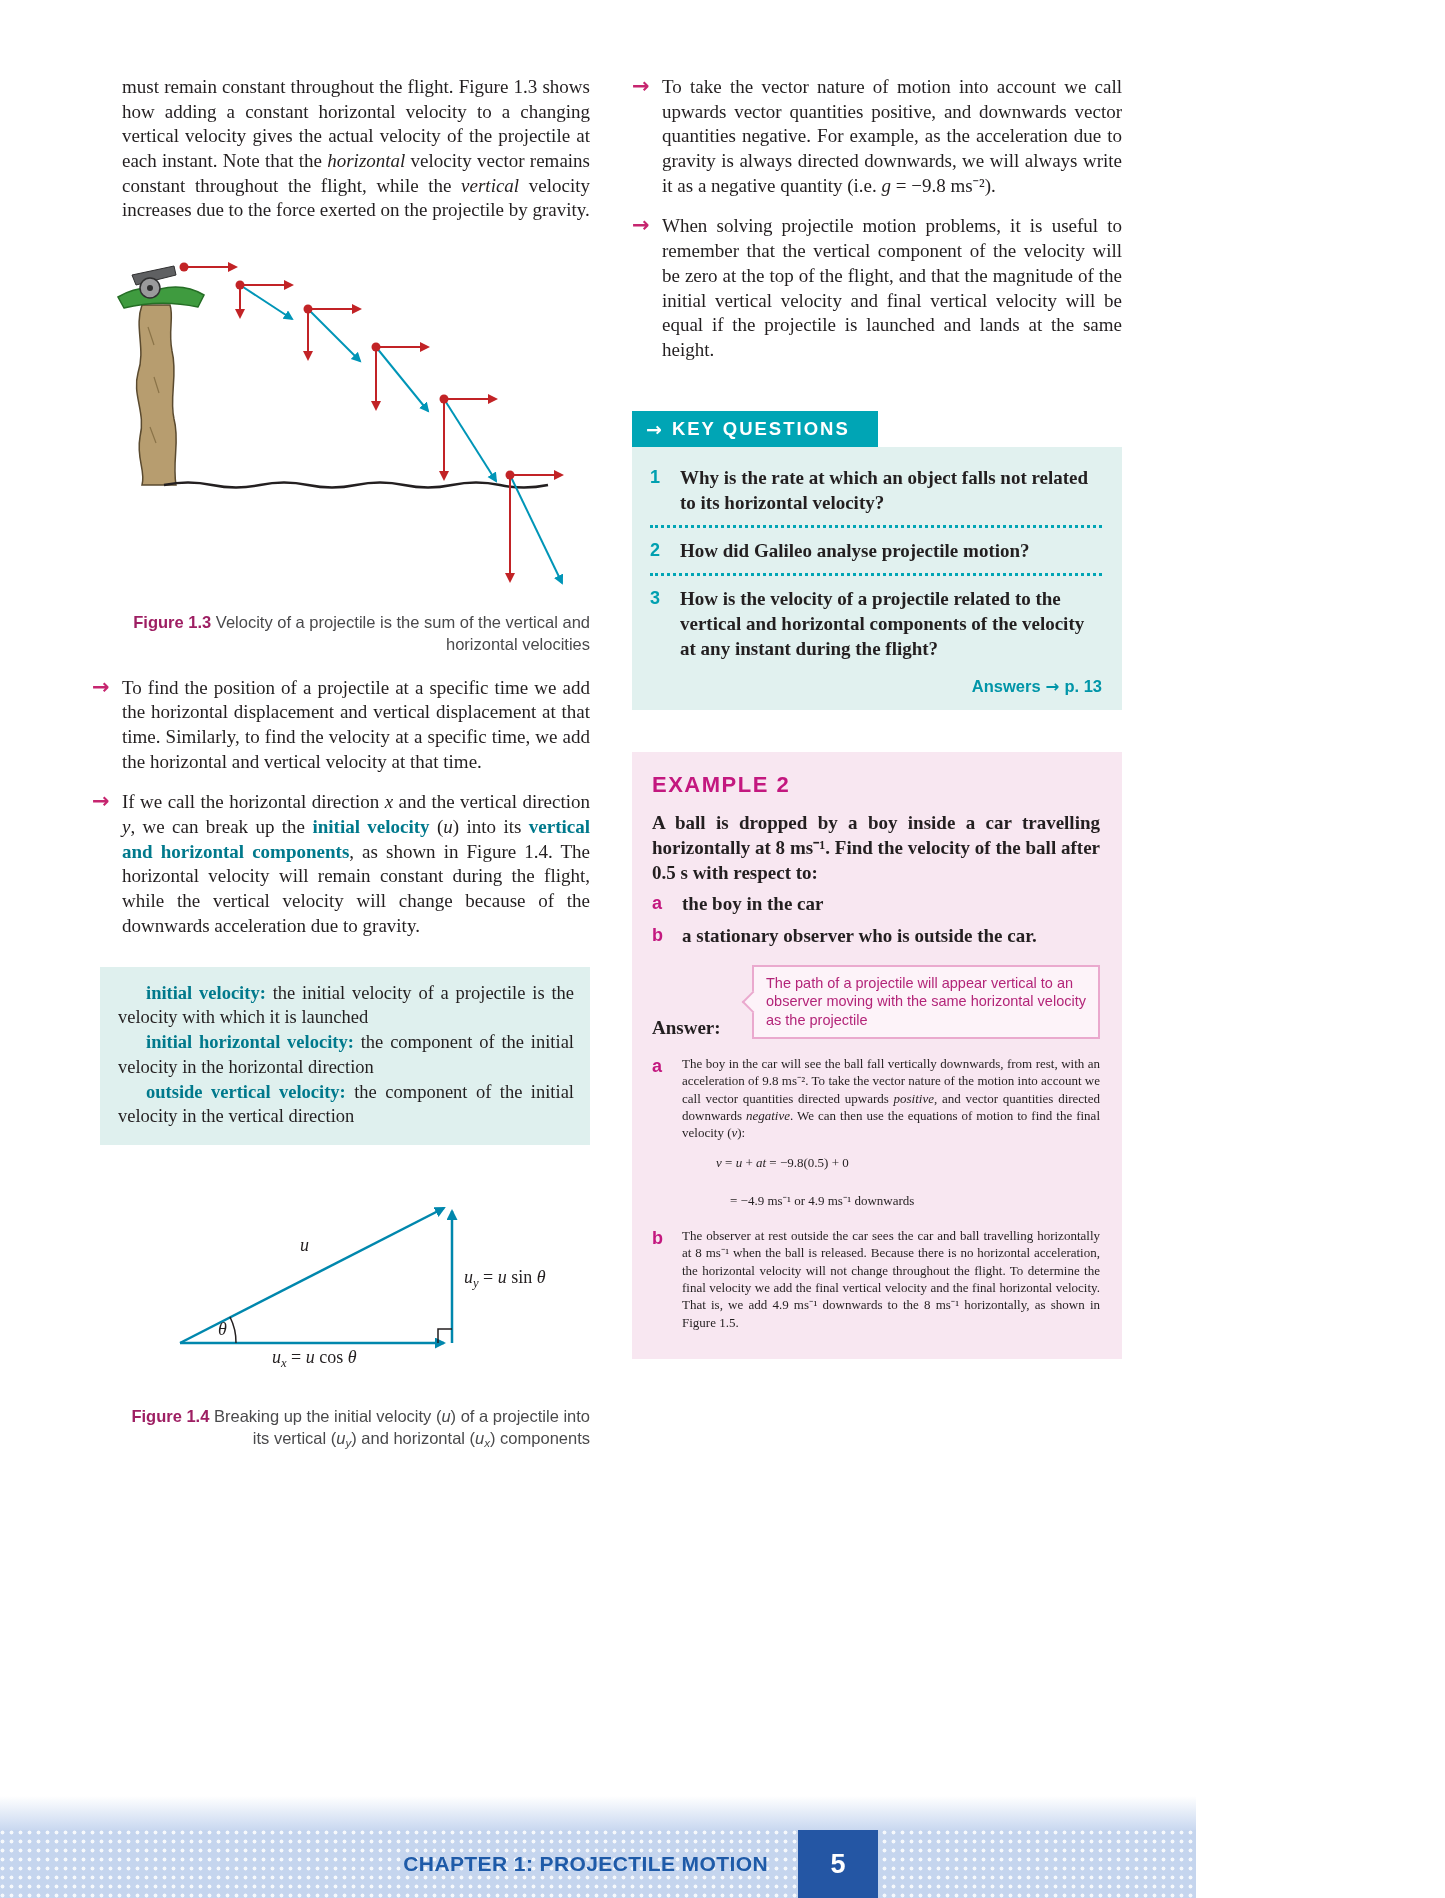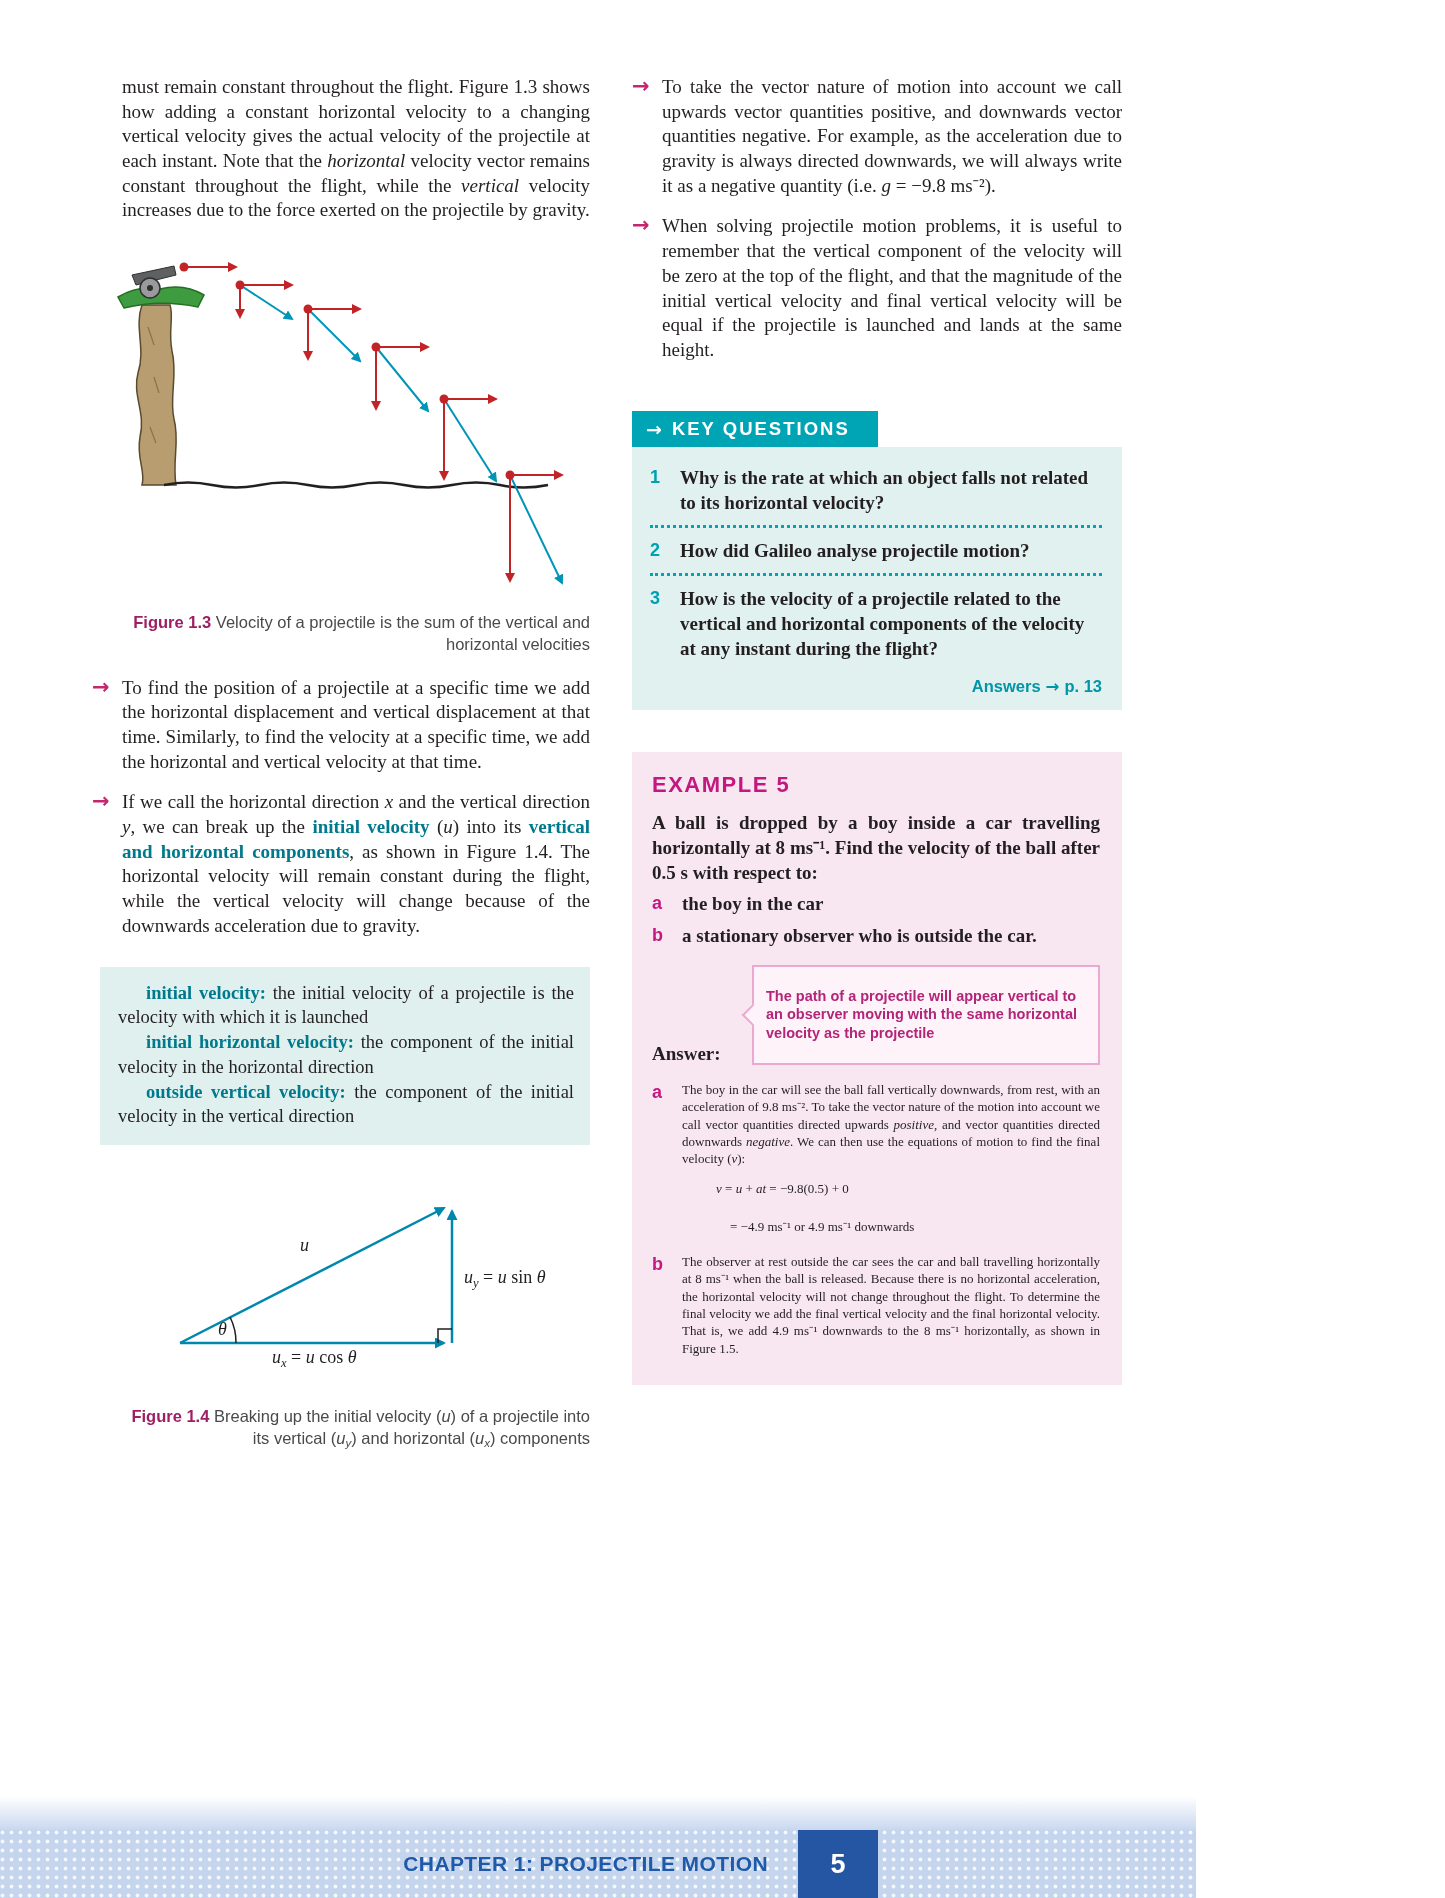--- a/index.html
+++ b/index.html
@@ -55,23 +55,23 @@
   .ex-title { font-family:"Liberation Sans", sans-serif; font-weight:bold; font-size:22px;
               color:#c3187f; letter-spacing:1.5px; margin-bottom:12px; }
   .ex-problem { font-size:19px; font-weight:bold; line-height:1.32; text-align:justify; }
   .ex-item { display:flex; margin-top:7px; }
   .marker { flex:0 0 30px; font-family:"Liberation Sans", sans-serif; font-weight:bold;
             color:#c3187f; font-size:18px; padding-top:1px; }
   .ex-item p { font-weight:bold; font-size:19px; line-height:1.3; }
 
   .answer-row { display:flex; align-items:flex-end; gap:12px; margin-top:16px; }
   .answer-label { font-size:19px; font-weight:bold; flex:0 0 88px; }
-  .callout { position:relative; background:#fdf3f9; border:2px solid #eaa9ce; padding:20px 12px;
+  .callout { position:relative; background:#fdf3f9; border:2px solid #eaa9ce; padding:7px 12px;
              font-family:"Liberation Sans", sans-serif; font-size:14.5px; line-height:1.3;
-             color:#b32579; flex:1;font-weight:bold; }
+             color:#b32579; flex:1; }
   .callout::before { content:""; position:absolute; left:-9px; top:50%; margin-top:-8px;
              width:14px; height:14px; background:#fdf3f9; border-left:2px solid #eaa9ce;
              border-bottom:2px solid #eaa9ce; transform:rotate(45deg); }
 
   .ans-item { display:flex; margin-top:16px; }
   .ans-body { flex:1; }
   .ans-body p { font-size:13px; line-height:1.33; text-align:justify; }
   .eq { margin:12px 0 2px 34px; text-align:left !important; }
   .eq2 { margin-left:48px; margin-top:21px; }
 
@@ -231,21 +231,21 @@
           <div class="kq-dots"></div>
           <div class="kq-q">
             <span class="kq-num">3</span>
             <p class="kq-text">How is the velocity of a projectile related to the vertical and horizontal components of the velocity at any instant during the flight?</p>
           </div>
           <p class="kq-answers"><span>Answers</span><span class="kq-ans-arrow">→</span><span>p. 13</span></p>
         </div>
       </div>
 
       <div class="example">
-        <h2 class="ex-title">EXAMPLE 5</h2>
+        <h2 class="ex-title">EXAMPLE 2</h2>
         <p class="ex-problem">A ball is dropped by a boy inside a car travelling horizontally at 8 ms⁻¹. Find the velocity of the ball after 0.5 s with respect to:</p>
         <div class="ex-item">
           <span class="marker">a</span>
           <p>the boy in the car</p>
         </div>
         <div class="ex-item">
           <span class="marker">b</span>
           <p>a stationary observer who is outside the car.</p>
         </div>
 

